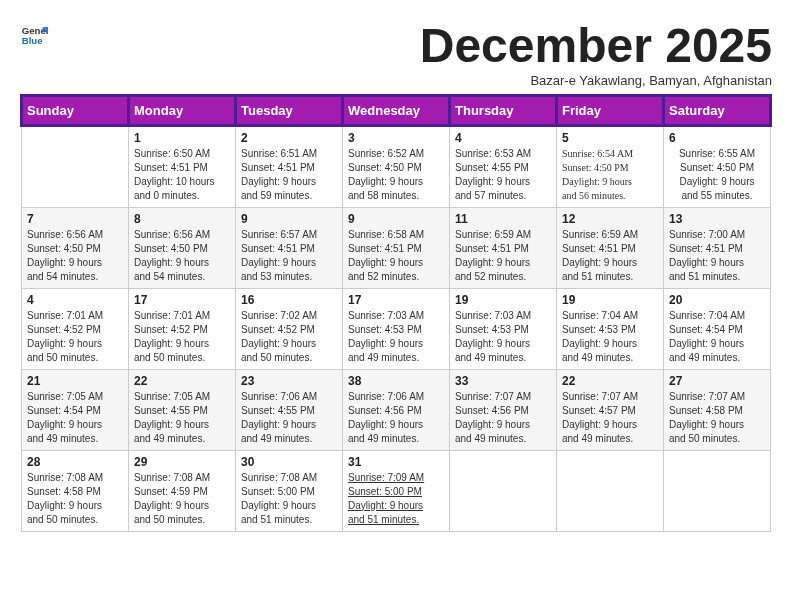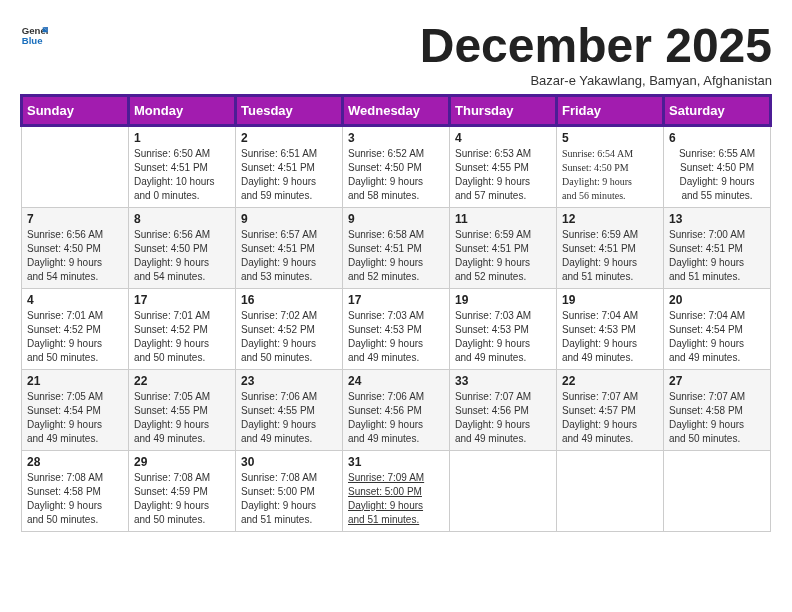--- a/index.html
+++ b/index.html
@@ -278,21 +278,21 @@
 and 49 minutes.</div>
         </td>
         <td>
           <span class="day-number">23</span>
           <div class="day-info" style="white-space: pre-line;">Sunrise: 7:06 AM
 Sunset: 4:55 PM
 Daylight: 9 hours
 and 49 minutes.</div>
         </td>
         <td>
-          <span class="day-number">24</span>
+          <span class="day-number">38</span>
           <div class="day-info" style="white-space: pre-line;">Sunrise: 7:06 AM
 Sunset: 4:56 PM
 Daylight: 9 hours
 and 49 minutes.</div>
         </td>
         <td>
           <span class="day-number">33</span>
           <div class="day-info" style="white-space: pre-line;">Sunrise: 7:07 AM
 Sunset: 4:56 PM
 Daylight: 9 hours

